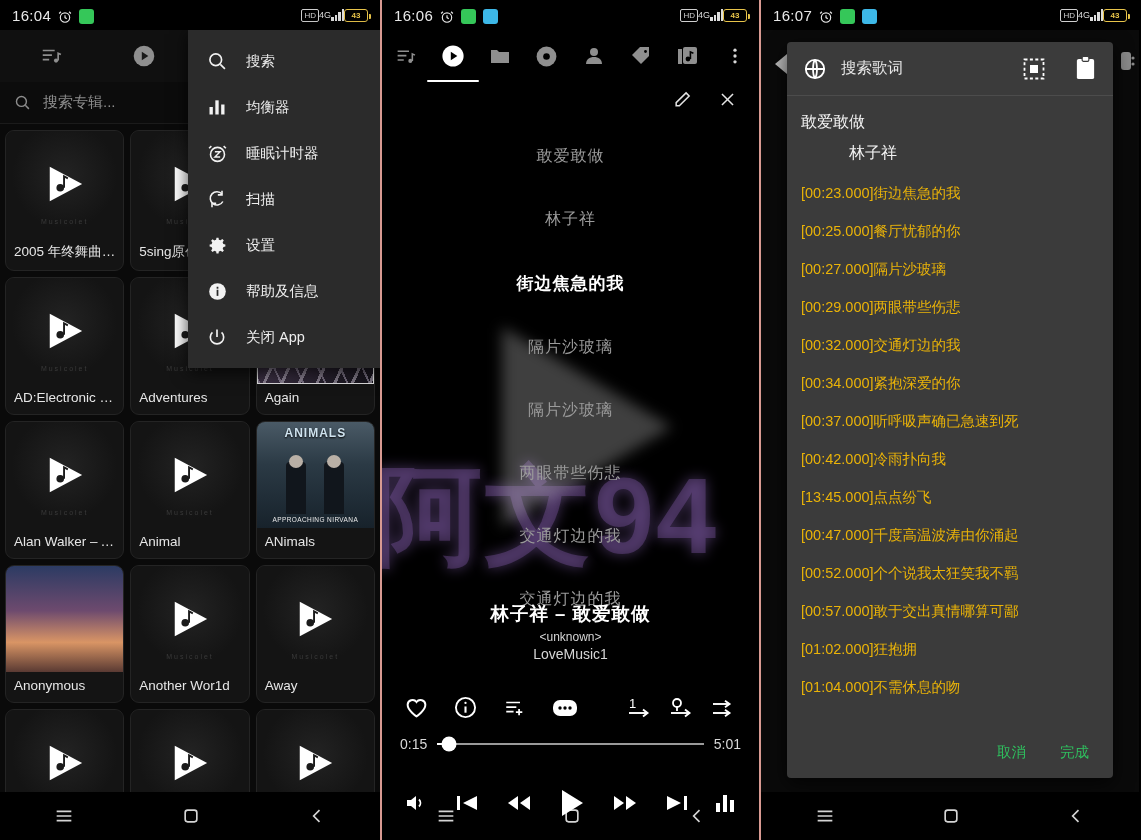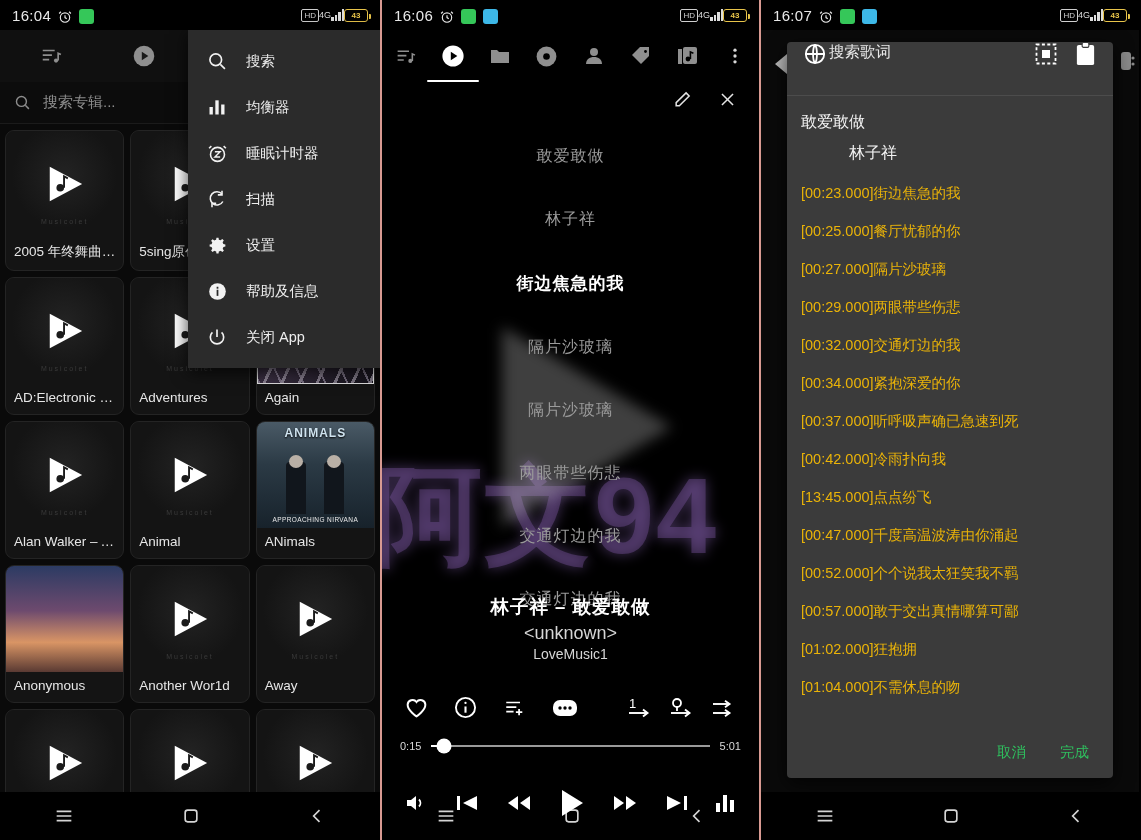--- a/index.html
+++ b/index.html
@@ -145,51 +145,51 @@
   .editrow { display: flex; justify-content: flex-end; gap: 26px; padding: 8px 22px 0; position: relative; z-index: 3; }
   .editrow span { color: #e4e4e4; }
   .lyric-wrap { position: relative; z-index: 3; padding-top: 16px; }
   .lyr {
     text-align: center; font-size: 16px; color: #9b9b9b;
     padding: 21px 0; letter-spacing: 1px;
   }
   .lyr.cur { color: #fff; font-weight: bold; font-size: 17px; }
   .nowinfo { position: absolute; left: 0; right: 0; bottom: 178px; text-align: center; z-index: 4; }
   .nowinfo .t1 { font-size: 18.5px; color: #fff; font-weight: bold; letter-spacing: 1px; }
-  .nowinfo .t2 { font-size: 18px; color: #d6d6d6; margin-top: 4px; }
+  .nowinfo .t2 { font-size: 12px; color: #d6d6d6; margin-top: 4px; }
   .nowinfo .t3 { font-size: 14px; color: #d6d6d6; margin-top: 2px; }
   .ctrl-row {
     position: absolute; left: 0; right: 0; bottom: 120px;
     display: flex; align-items: center; padding: 0 22px; z-index: 5;
   }
   .ctrl-row .left { display: flex; align-items: center; gap: 24px; }
   .ctrl-row .right { margin-left: auto; display: flex; align-items: center; gap: 16px; }
   .seek-row {
     position: absolute; left: 0; right: 0; bottom: 88px;
     display: flex; align-items: center; gap: 10px; padding: 0 18px;
-    color: #d8d8d8; font-size: 11px; z-index: 5;
+    color: #d8d8d8; font-size: 14px; z-index: 5;
   }
   .track { flex: 1; height: 2px; background: #9a9a9a; position: relative; }
   .thumb { position: absolute; left: 4.5%; top: 50%; transform: translate(-50%,-50%);
            width: 15px; height: 15px; border-radius: 50%; background: #fff; }
   .played { position: absolute; left: 0; top: 0; height: 2px; width: 4.5%; background: #fff; }
   .transport {
     position: absolute; left: 0; right: 0; bottom: 22px;
     display: flex; align-items: center; padding: 0 22px; z-index: 5;
   }
   .transport .mid { flex: 1; display: flex; align-items: center; justify-content: center; gap: 26px; }
 
   
   .dialog {
     position: absolute; top: 42px; left: 26px; right: 26px; bottom: 62px;
     background: #3b3b3b; border-radius: 4px; box-shadow: 0 6px 20px rgba(0,0,0,.7);
     display: flex; flex-direction: column; overflow: hidden;
   }
   .dlg-head {
-    display: flex; align-items: flex-start; gap: 2px;
+    display: flex; align-items: center; gap: 14px;
     padding: 0 16px; height: 54px; border-bottom: 1px solid #4c4c4c;
   }
   .dlg-head .ttl { color: #e9e9e9; font-size: 15.5px; }
   .dlg-head .spacer { flex: 1; }
   .dlg-head .hico { color: #fff; }
   .dlg-body { flex: 1; overflow: hidden; padding: 10px 14px 0; position: relative; }
   .dl-title { color: #f2f2f2; font-size: 16px; padding: 6px 0 2px; }
   .dl-artist { color: #f2f2f2; font-size: 16px; padding: 8px 0 10px 48px; }
   .dl-line { color: #eab308; font-size: 14.5px; padding: 9.5px 0; }
   .dlg-fade {

